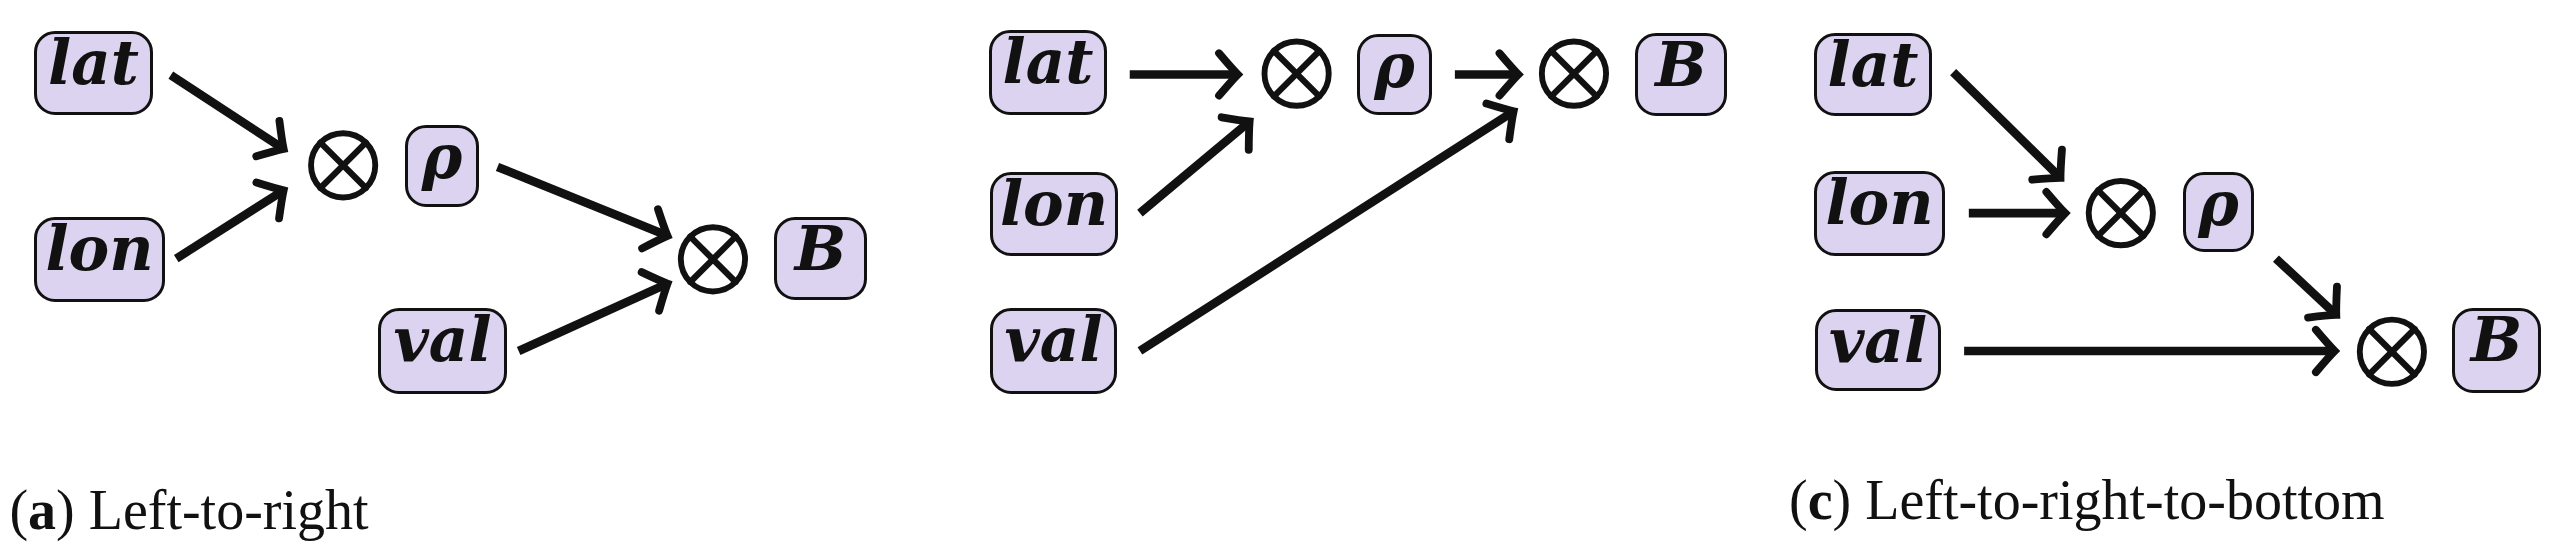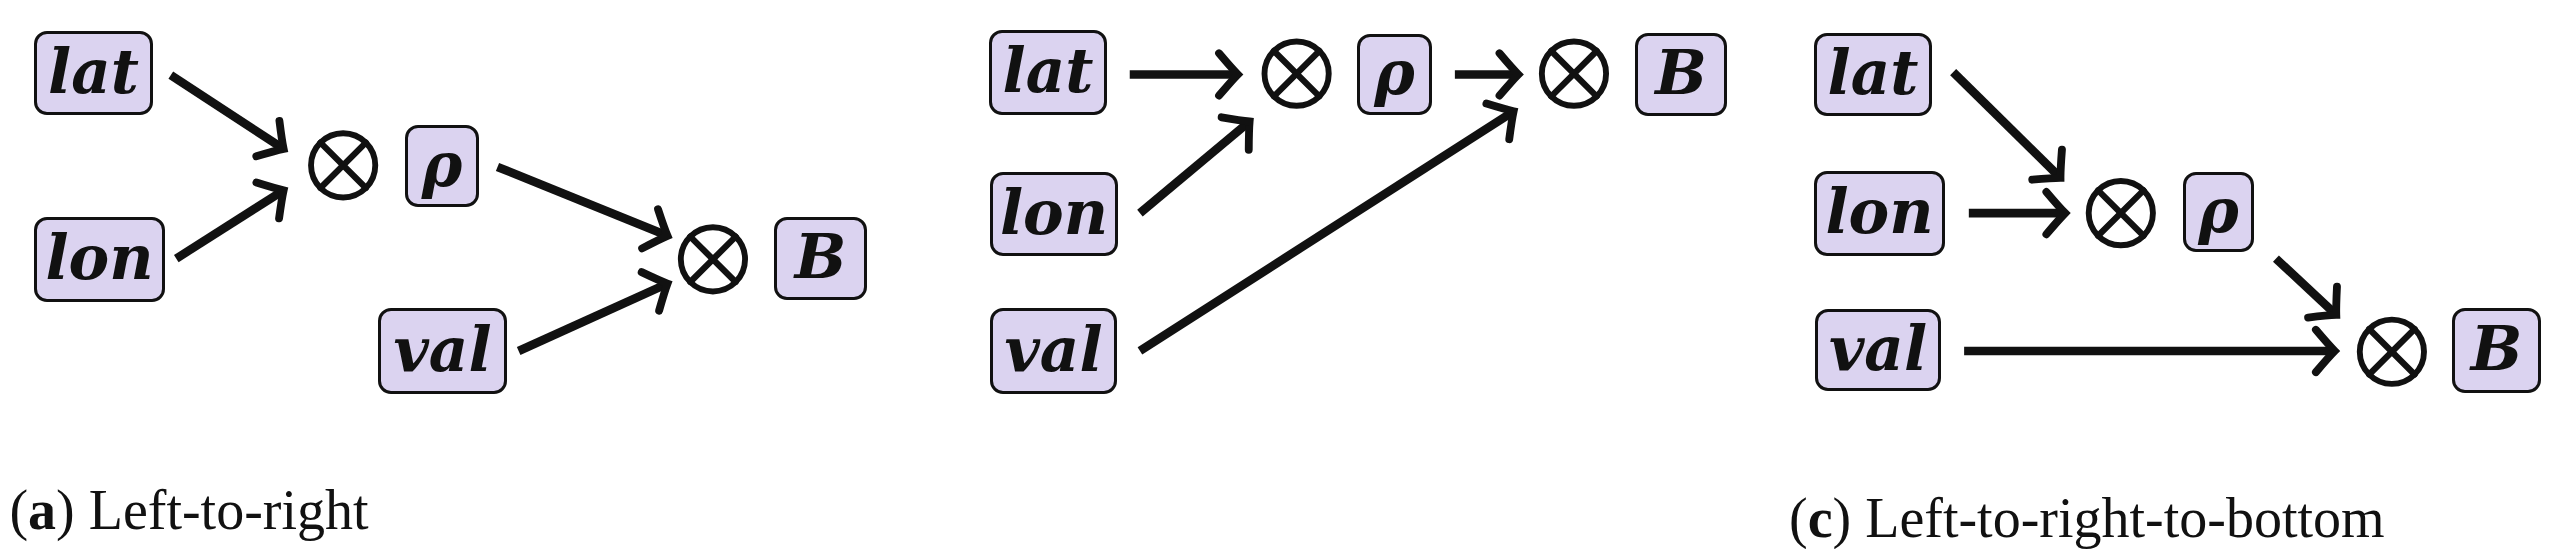--- a/index.html
+++ b/index.html
@@ -31,23 +31,22 @@
   #arrow-layer line.op-x {
     stroke: #111111;
     stroke-width: 8;
     stroke-linecap: round;
   }
   .node {
     position: absolute;
     box-sizing: border-box;
     background: #DBD3F0;
     border: 3.1px solid #111111;
-    border-radius: 13px;
+    border-radius: 21px;
     display: flex;
-    align-items: center;
     justify-content: center;
   }
   .node span {
     font-family: "DejaVu Serif", serif;
     font-style: italic;
     font-weight: bold;
     font-size: 61px;
     line-height: 1;
     color: #111111;
     transform: translateY(-1.6px);
@@ -155,15 +154,15 @@
     </div>
     <div class="node" style="left: 1815px; top: 309px; width: 126px; height: 82px;">
       <span>val</span>
     </div>
     <div class="node" style="left: 2183px; top: 172px; width: 71px; height: 80px;">
       <span>ρ</span>
     </div>
     <div class="node" style="left: 2452px; top: 308px; width: 89px; height: 85px;">
       <span>B</span>
     </div>
-    <div class="caption" style="left: 1789px; top: 486px;"><span class="cap-open">(</span><span class="cap-letter">c</span><span class="cap-close">)</span>&nbsp;<span class="cap-text">Left-to-right-to-bottom</span></div>
+    <div class="caption" style="left: 1789px; top: 468px;"><span class="cap-open">(</span><span class="cap-letter">c</span><span class="cap-close">)</span>&nbsp;<span class="cap-text">Left-to-right-to-bottom</span></div>
   </div>
 
 
 </body></html>

